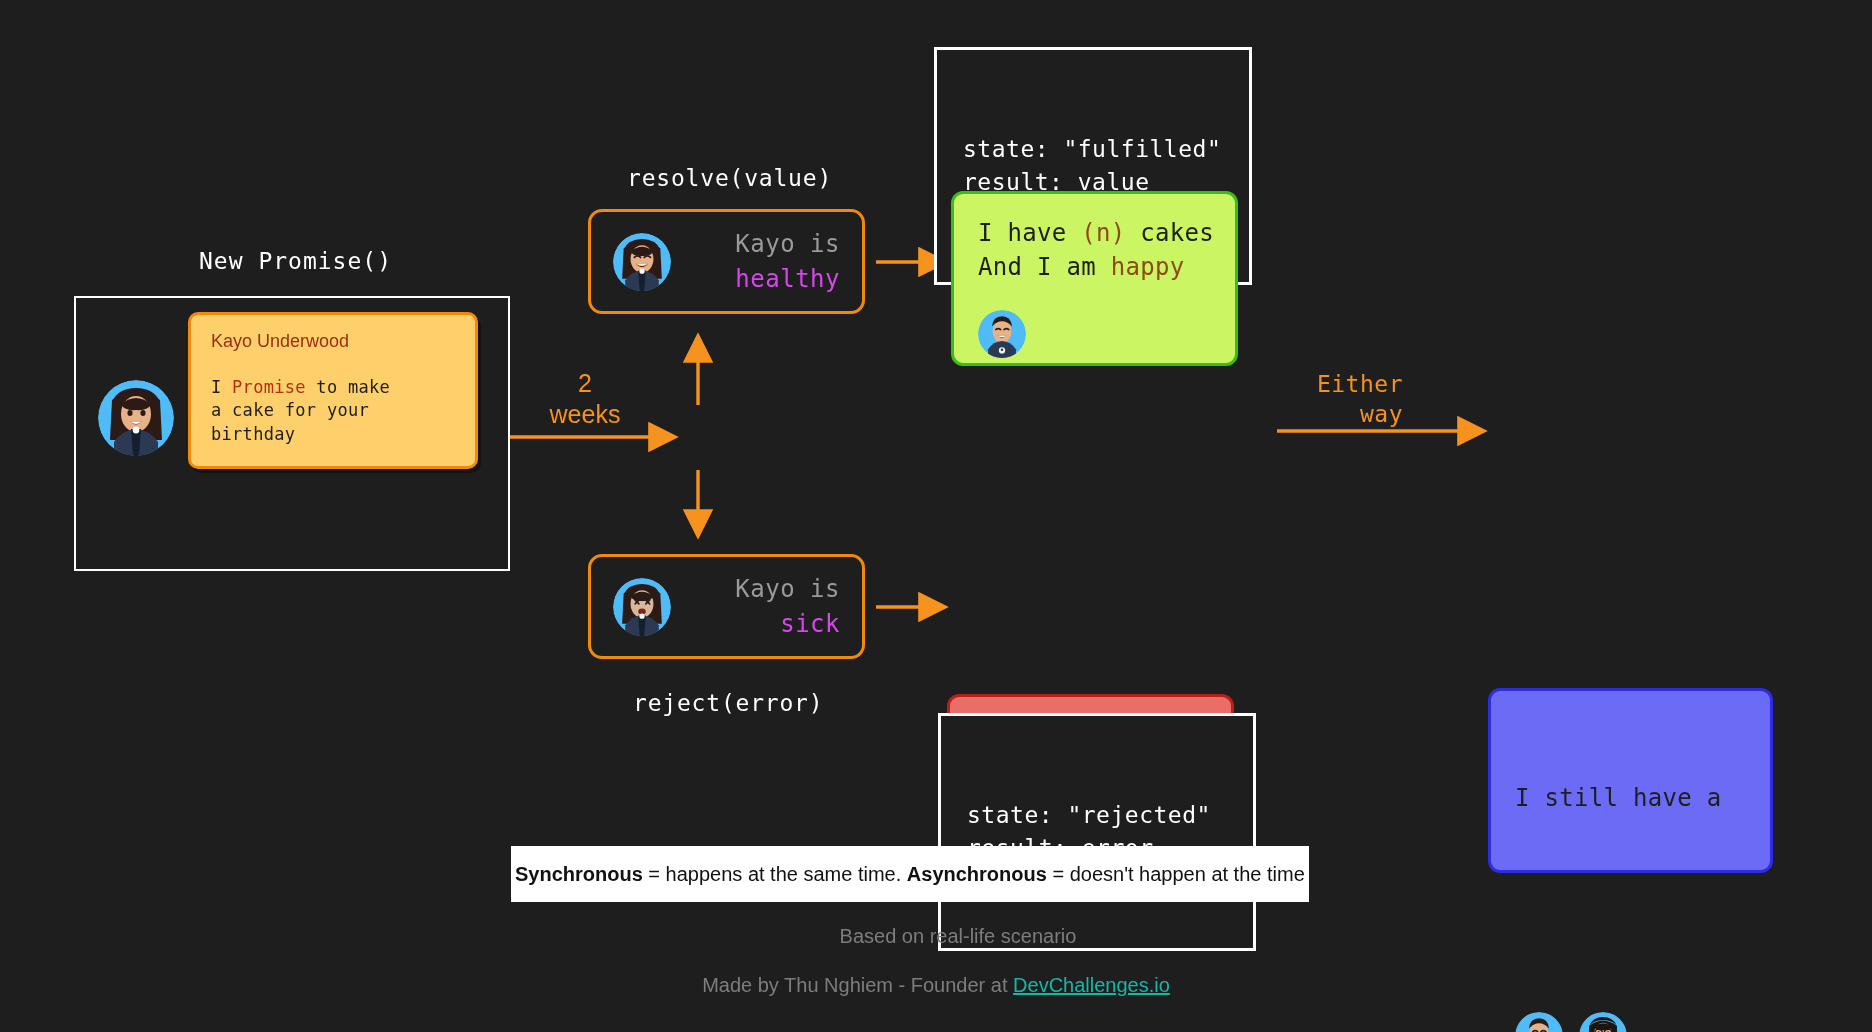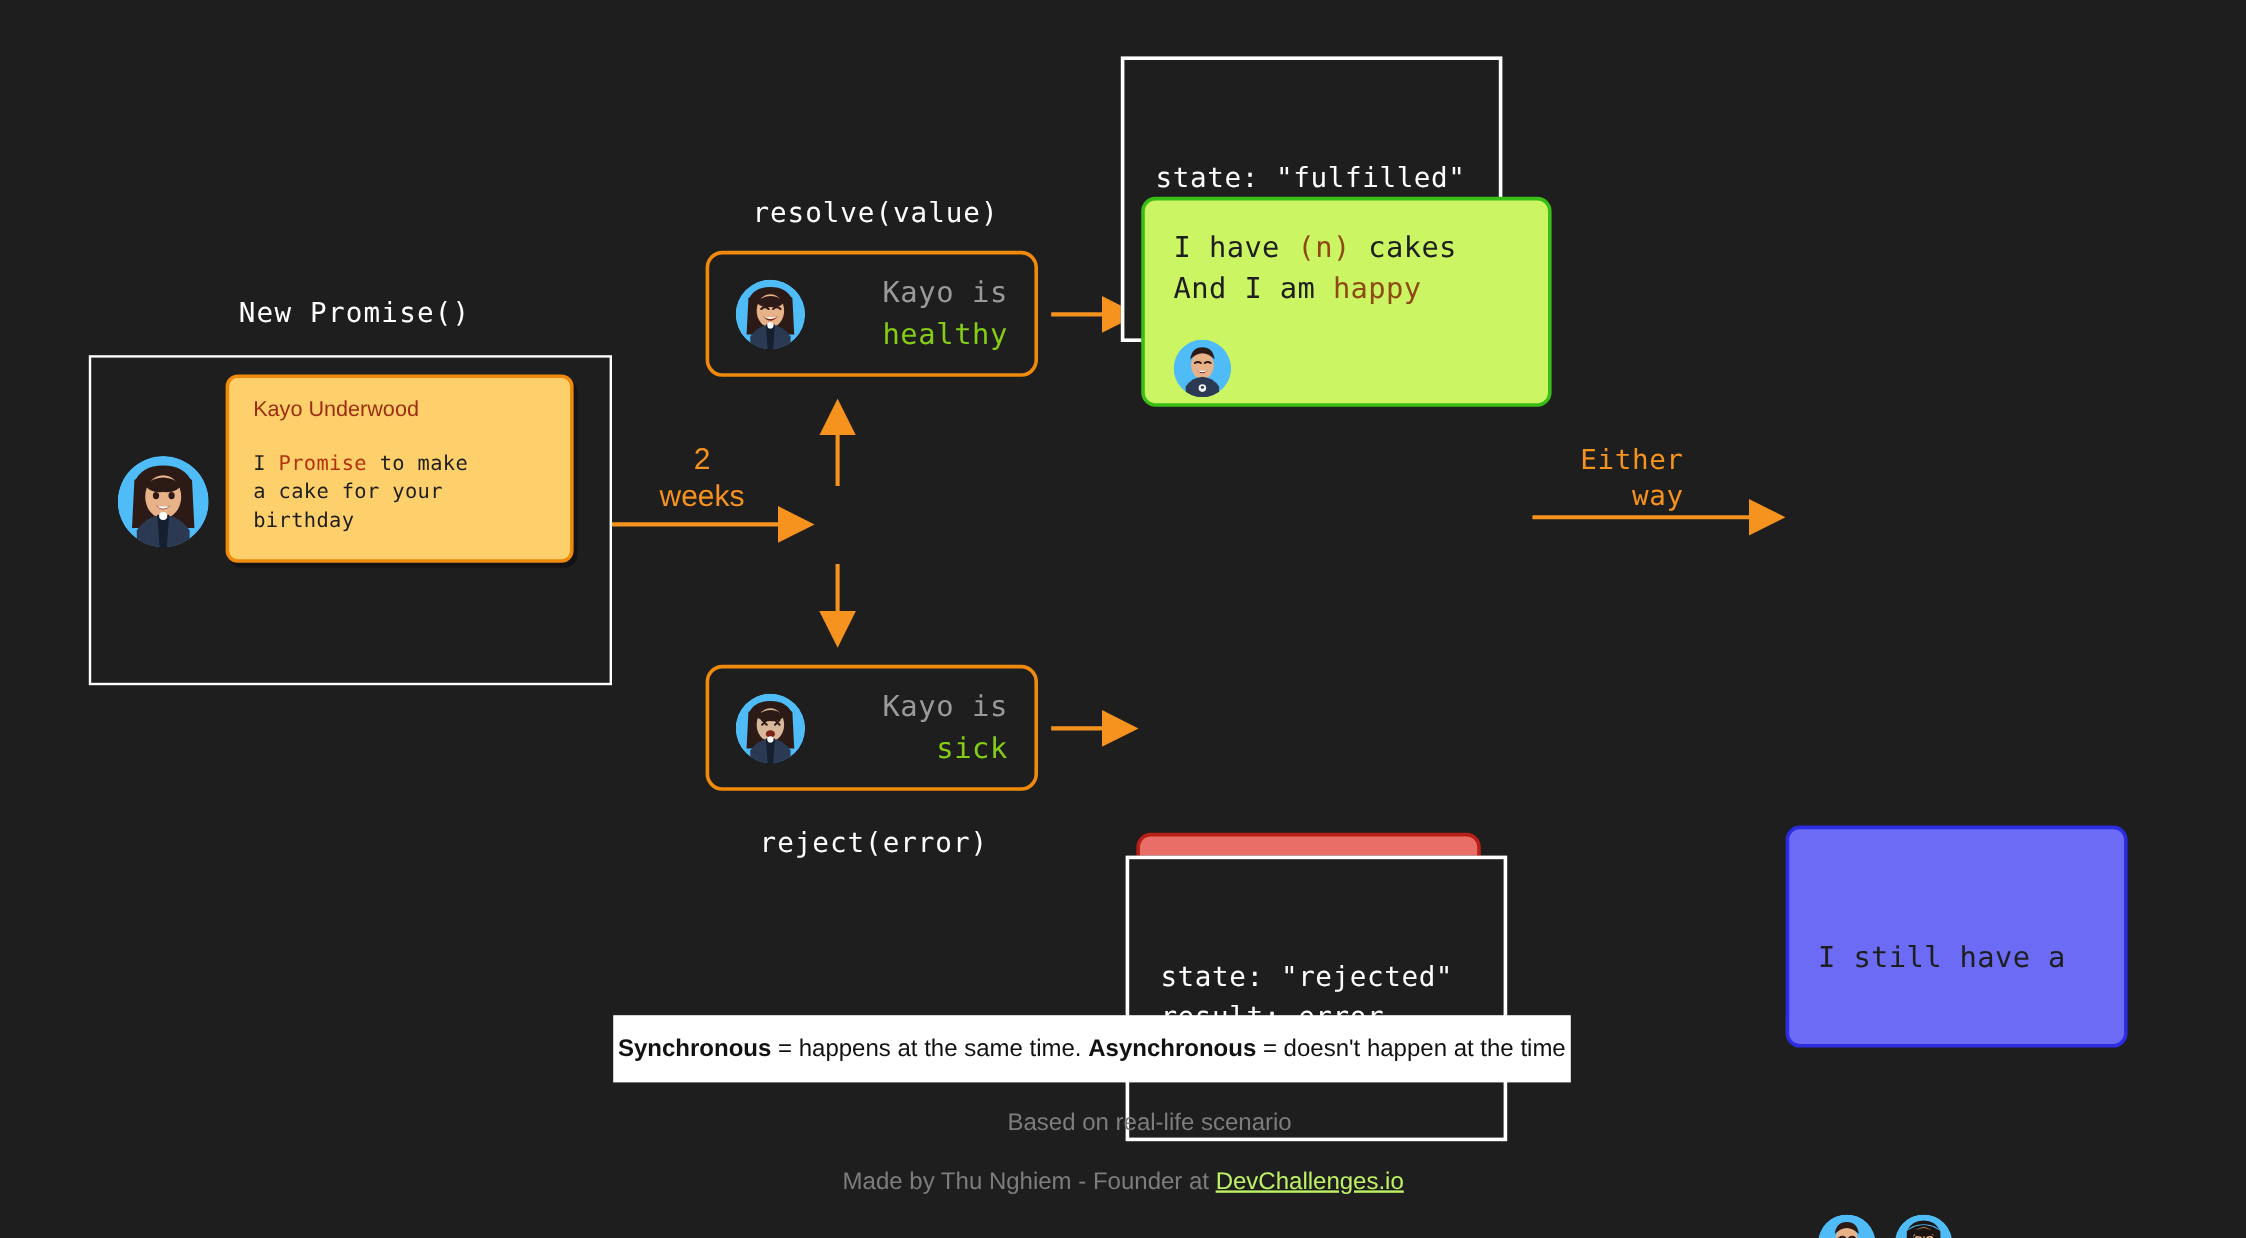--- a/index.html
+++ b/index.html
@@ -82,21 +82,21 @@
     padding: 14px 22px;
   }
   .status-text {
     font-size: 24px;
     line-height: 1.45;
     text-align: right;
     flex: 1;
     letter-spacing: 0.5px;
   }
   .status-text .lbl { color: #9a9a9a; }
-  .status-text .val { color: #84cc16; text-align: right; }
+  .status-text .val { color: #d946ef; text-align: right; }
 
   
   .card {
     border-radius: 12px;
     padding: 22px 24px;
     position: relative;
   }
   .card-green { background: #cbf563; border: 3px solid #3bbd17; }
   .card-red   { background: #ea6e68; border: 3px solid #b81f16; }
   .card-blue  { background: #6b6bf5; border: 3px solid #2c2ce0; }
@@ -140,21 +140,21 @@
     white-space: nowrap;
   }
   .sync-strip b { font-weight: bold; }
   .credit {
     color: #7d7d7d;
     font-family: "Liberation Sans", "DejaVu Sans", sans-serif;
     font-size: 20px;
     white-space: nowrap;
   }
   .credit a, .credit .link {
-    color: #bef264;
+    color: #14b8a6;
     text-decoration: underline;
   }
 
   
   .avatar { position: relative; border-radius: 50%; overflow: hidden; flex: none; }
   .avatar svg { display: block; width: 100%; height: 100%; }
 </style>
 </head>
 <body>
 
@@ -240,21 +240,21 @@
         <circle cx="38" cy="50" r="3.4" fill="#fff"></circle>
         <path d="M14 22 q6-14 24-14 q18 0 24 14 q-6-8 -24-8 q-18 0 -24 8z" fill="#2b1a16"></path>
       </svg>
     </div>
     <div class="status-text mono">
       <div class="lbl">Kayo is</div>
       <div class="val">healthy</div>
     </div>
   </div>
 
-  <div class="abs card card-green" style="left:951px; top:164px; width:342px; height:175px;">
+  <div class="abs card card-green" style="left:951px; top:191px; width:287px; height:175px;">
     <div class="card-text mono"><span>I have </span><span class="hl-brown">(n)</span><span> cakes</span><br><span>And I am </span><span class="hl-brown">happy</span></div>
     <div class="card-avatars">
       <div class="avatar" style="width:48px; height:48px;">
         <svg viewBox="0 0 76 76">
           <circle cx="38" cy="38" r="38" fill="#4fbbf7"></circle>
           <ellipse cx="38" cy="34" rx="15" ry="18" fill="#e8b288"></ellipse>
           <path d="M22 26 q16-16 32 0 q-2-16 -16-16 q-14 0 -16 16z" fill="#2b1a16"></path>
           <path d="M28 31 q4-3 8 0" stroke="#2b1a16" stroke-width="2.4" fill="none" stroke-linecap="round"></path>
           <path d="M41 31 q4-3 8 0" stroke="#2b1a16" stroke-width="2.4" fill="none" stroke-linecap="round"></path>
           <path d="M31 40 q7 9 14 0 q-7 5 -14 0z" fill="#7d2318"></path>

